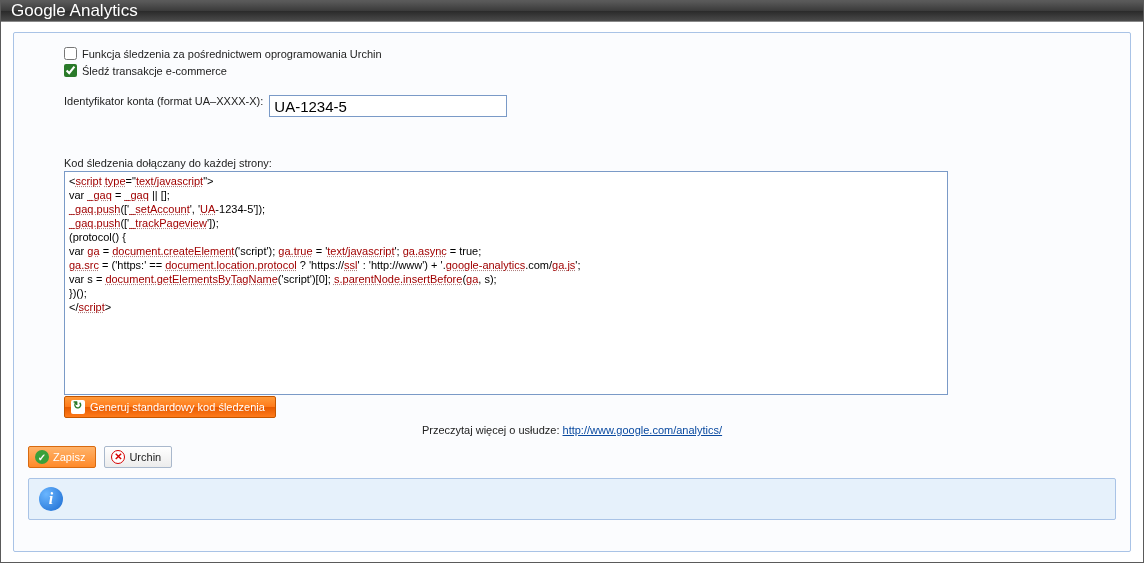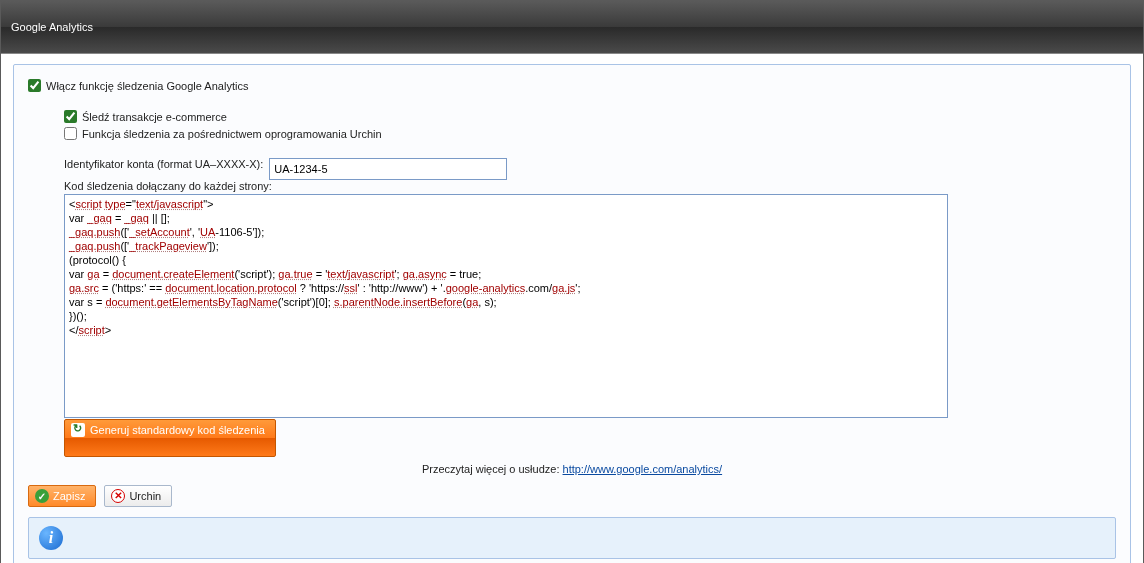--- a/index.html
+++ b/index.html
@@ -14,22 +14,22 @@
     .window {
       border: 1px solid #5a5a5a;
       width: 100%;
       height: 100%;
       display: flex;
       flex-direction: column;
     }
     .titlebar {
       background: linear-gradient(to bottom, #5a5a5a 0%, #3a3a3a 50%, #2a2a2a 51%, #4a4a4a 100%);
       color: #fff;
-      font-size: 11px;
-      padding: 20px 10px;
+      font-size: 17px;
+      padding: 0 10px;
       border-bottom: 1px solid #888;
     }
     .content-outer {
       flex: 1;
       padding: 10px 12px;
       background: #fff;
     }
     .panel {
       border: 1px solid #a9c3e6;
       background: #fbfcfe;
@@ -58,25 +58,26 @@
       align-items: flex-start;
       gap: 6px;
     }
     .account-row label { color: #222; }
     .account-row input[type="text"] {
       width: 238px;
       height: 22px;
       border: 1px solid #7a9ac7;
       padding: 2px 4px;
       font-family: inherit;
-      font-size: 11px;
+      font-size: 15px;
       background: #fff;
     }
     .code-section {
       margin-left: 36px;
+      margin-top: 40px;
     }
     .code-label { color: #222; margin-bottom: 2px; display: block; }
     .code-wrap {
       border: 1px solid #7a9ac7;
       background: #fff;
       width: 884px;
       height: 224px;
       position: relative;
       overflow-y: scroll;
     }
@@ -90,21 +91,21 @@
     }
     .code-area .tag { color: #a00000; }
     .code-area .attr { color: #a00000; }
     .code-area .id  { color: #a00000; }
     .code-area u { text-decoration: underline dotted #b08080; text-underline-offset: 1px; }
 
     .gen-button {
       background: linear-gradient(to bottom, #ff9a3a 0%, #ff7a1a 50%, #e65a00 51%, #ff7a1a 100%);
       border: 1px solid #c45600;
       color: #fff;
-      padding: 3px 10px 19px 6px;
+      padding: 3px 10px 3px 6px;
       font-size: 11px;
       font-family: inherit;
       cursor: pointer;
       display: inline-flex;
       align-items: center;
       gap: 5px;
       border-radius: 2px;
       margin-top: 1px;
       margin-left: 36px;
     }
@@ -174,46 +175,42 @@
 </head>
 <body>
 
 <div class="window">
   <div class="titlebar">
     <span>Google Analytics</span>
   </div>
   <div class="content-outer">
     <div class="panel">
 
-      <label class="checkbox-row main">
-        <input type="checkbox" checked="" style="">
-        <span>Włącz funkcję śledzenia Google Analytics</span>
+
+      <label class="checkbox-row sub">
+        <input type="checkbox" style="">
+        <span>Funkcja śledzenia za pośrednictwem oprogramowania Urchin</span>
       </label>
 
       <label class="checkbox-row sub">
         <input type="checkbox" checked="" style="">
         <span>Śledź transakcje e-commerce</span>
-      </label>
-
-      <label class="checkbox-row sub">
-        <input type="checkbox" style="">
-        <span>Funkcja śledzenia za pośrednictwem oprogramowania Urchin</span>
       </label>
 
       <div class="account-row">
         <label>Identyfikator konta (format UA–XXXX-X):</label>
         <input type="text" value="UA-1234-5" style="">
       </div>
 
       <div class="code-section">
         <span class="code-label">Kod śledzenia dołączany do każdej strony:</span>
         <div class="code-wrap">
           <div class="code-area"><span>&lt;</span><u class="tag">script</u> <u class="attr">type</u><span>="</span><u class="attr">text/javascript</u><span>"&gt;</span>
 <span>var </span><u class="id">_gaq</u><span> = </span><u class="id">_gaq</u><span> || [];</span>
-<u class="id">_gaq.push</u><span>(['</span><u class="id">_setAccount</u><span>', '</span><u class="id">UA</u><span>-1106-5']);</span>
+<u class="id">_gaq.push</u><span>(['</span><u class="id">_setAccount</u><span>', '</span><u class="id">UA</u><span>-1234-5']);</span>
 <u class="id">_gaq.push</u><span>(['</span><u class="id">_trackPageview</u><span>']);</span>
 <span>(protocol() {</span>
 <span>var </span><u class="id">ga</u><span> = </span><u class="id">document.createElement</u><span>('script'); </span><u class="id">ga.true</u><span> = '</span><u class="attr">text/javascript</u><span>'; </span><u class="id">ga.async</u><span> = true;</span>
 <u class="id">ga.src</u><span> = ('https:' == </span><u class="id">document.location.protocol</u><span> ? 'https://</span><u class="id">ssl</u><span>' : 'http://www') + '.</span><u class="id">google-analytics</u><span>.com/</span><u class="id">ga.js</u><span>';</span>
 <span>var s = </span><u class="id">document.getElementsByTagName</u><span>('script')[0]; </span><u class="id">s.parentNode.insertBefore</u><span>(</span><u class="id">ga</u><span>, s);</span>
 <span>})();</span>
 <span>&lt;/</span><u class="tag">script</u><span>&gt;</span></div>
         </div>
       </div>
 

